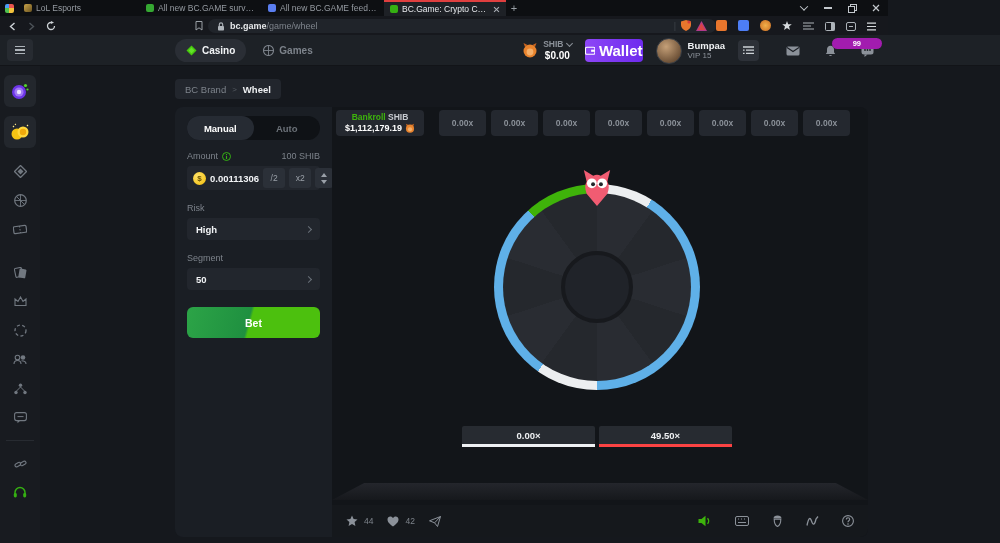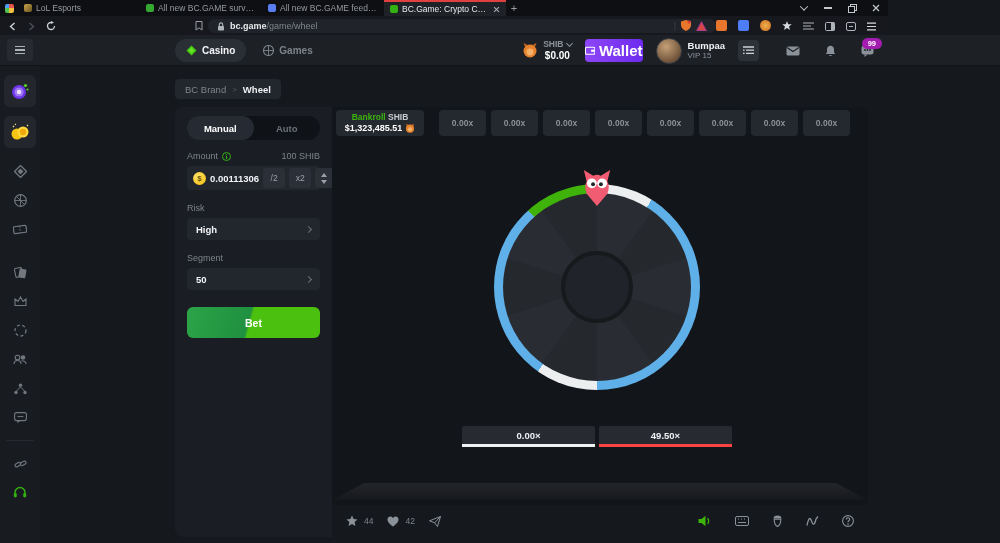--- a/index.html
+++ b/index.html
@@ -56,21 +56,21 @@
   .cur-bal { font-size:10px; font-weight:bold; color:#fff; }
   .chev-s { width:5px; height:5px; border-right:1.5px solid #8b9199; border-bottom:1.5px solid #8b9199; transform:rotate(45deg); margin-top:-2px; }
   .wallet-btn { width:58px; height:23px; border-radius:4px; background:linear-gradient(90deg,#8d46f6,#6e2bee); color:#fff; font-size:15px; font-weight:bold; display:flex; align-items:center; justify-content:center; gap:4px; }
   .user { display:flex; align-items:center; gap:6px; }
   .avatar { width:26px; height:26px; border-radius:50%; background:radial-gradient(circle at 38% 32%, #c5a078, #6e5238 72%, #4c3826); border:1px solid #3a3f46; }
   .user-col { line-height:1.2; }
   .user-name { font-size:9.5px; font-weight:bold; color:#f0f2f4; }
   .user-vip { font-size:8px; color:#8b9199; }
   .hdr-chip { width:21px; height:21px; background:#2d3138; border-radius:4px; display:flex; align-items:center; justify-content:center; }
   .hdr-ico { position:relative; display:flex; align-items:center; justify-content:center; width:18px; }
-  .badge { position:absolute; top:-7px; right:-6px; background:#a21caf; color:#fff; font-size:7.5px; font-weight:bold; border-radius:7px; padding:1px 6px; }
+  .badge { position:absolute; top:-7px; right:-6px; background:#a21caf; color:#fff; font-size:7.5px; font-weight:bold; border-radius:7px; padding:1px 21px; }
 
   
   .main { position:absolute; left:40px; top:31px; width:960px; height:477px; }
   .crumb { position:absolute; left:135px; top:13px; height:20px; background:#22262d; border-radius:4px; display:flex; align-items:center; gap:6px; padding:0 10px; font-size:9.5px; }
   .crumb .dim { color:#7d838b; } .crumb .sep { color:#565c63; font-size:8px; } .crumb .cur { color:#eef0f2; font-weight:bold; }
 
   .game { position:absolute; left:135px; top:41px; width:693px; height:430px; display:flex; border-radius:8px; overflow:visible; }
   .panel { width:157px; background:#1a1e24; border-radius:8px 0 0 8px; padding:7px 12px; }
   .switch { height:24px; background:#0f1216; border-radius:13px; display:flex; margin-top:2px; }
   .sw { flex:1; display:flex; align-items:center; justify-content:center; font-size:9.5px; font-weight:bold; color:#6b7178; border-radius:13px; }
@@ -452,21 +452,21 @@
           <span class="chev-r"></span>
         </div>
         <div class="bet-btn">Bet</div>
       </div>
 
       <div class="stage">
         <div class="toprow">
           <div class="bankroll">
             <span class="bk-l1"><span class="g">Bankroll</span> <span class="c">SHIB</span></span>
             <span class="bk-l2">
-                <span>$1,323,485.51</span>
+                <span>$1,112,179.19</span>
               <svg width="10" height="10" viewBox="0 0 16 16">
                   <path d="M3 5 L1.5 1 L5.5 3 Z" fill="#c9641f"></path>
                   <path d="M13 5 L14.5 1 L10.5 3 Z" fill="#c9641f"></path>
                   <circle cx="8" cy="9" r="6.5" fill="#e8832d"></circle>
                   <circle cx="8" cy="10" r="3.4" fill="#f5b06a"></circle>
                 </svg>
             </span>
           </div>
           <div class="mult">0.00x</div>
           <div class="mult">0.00x</div>

